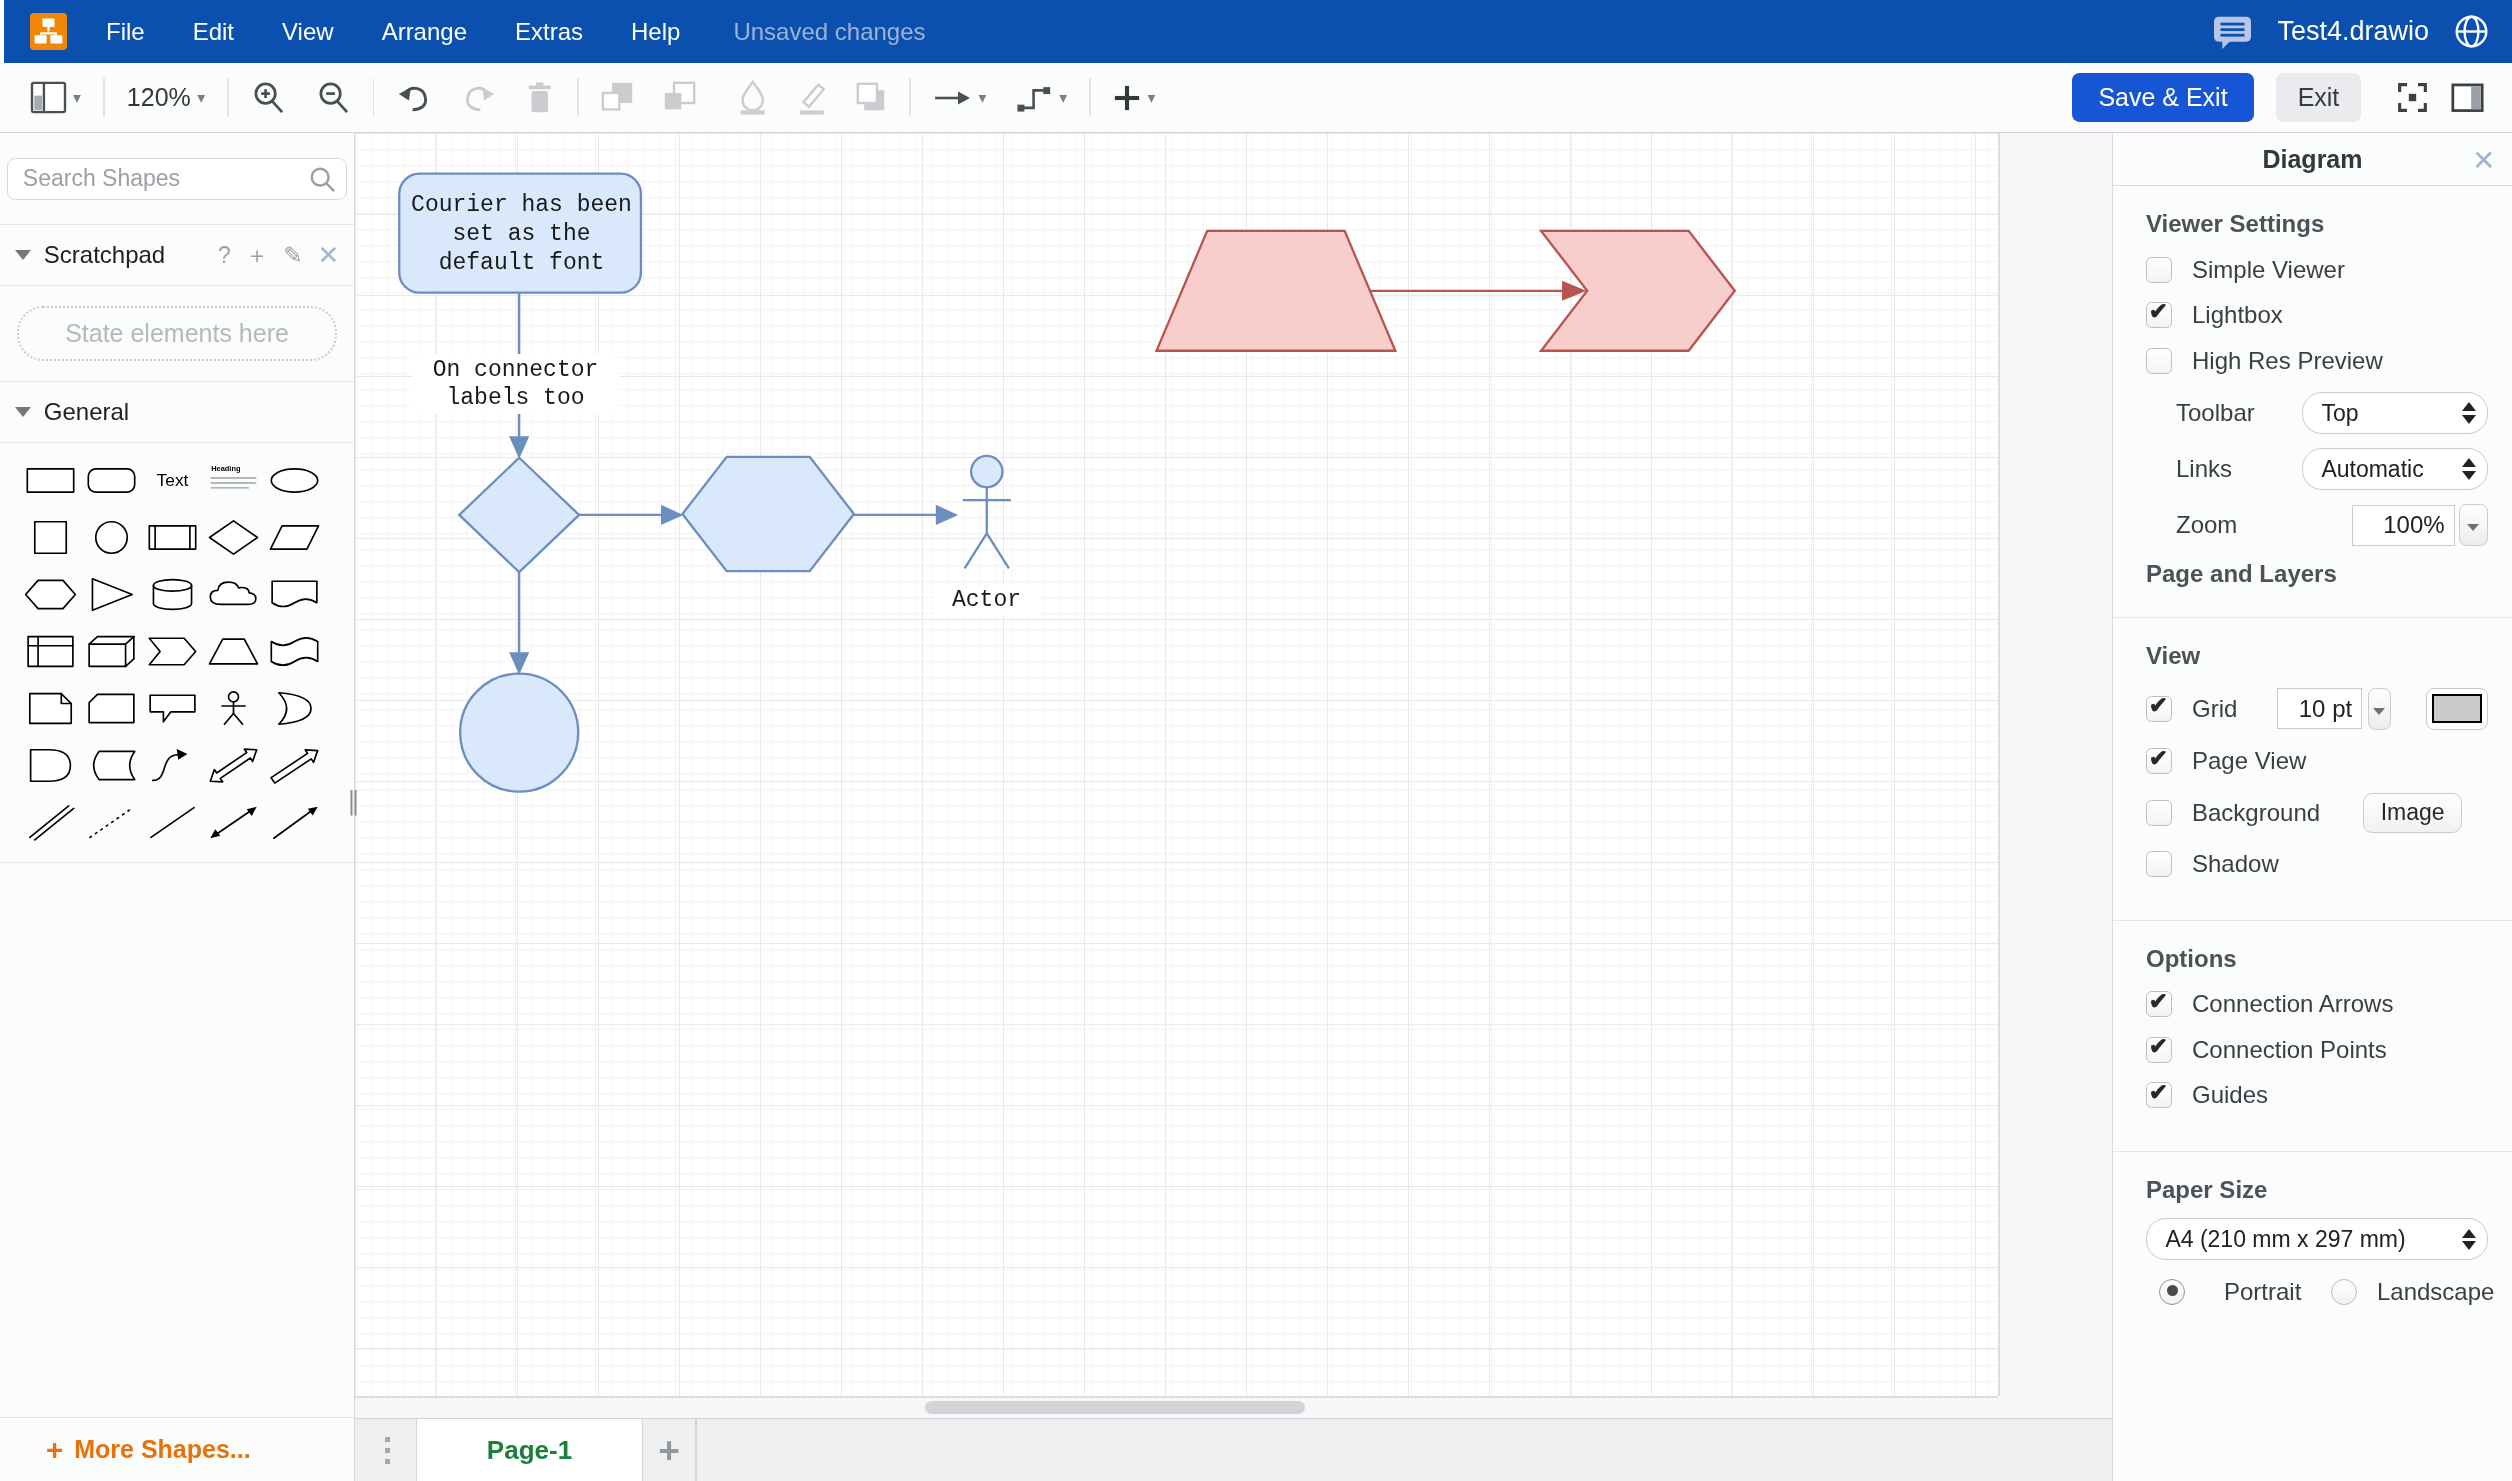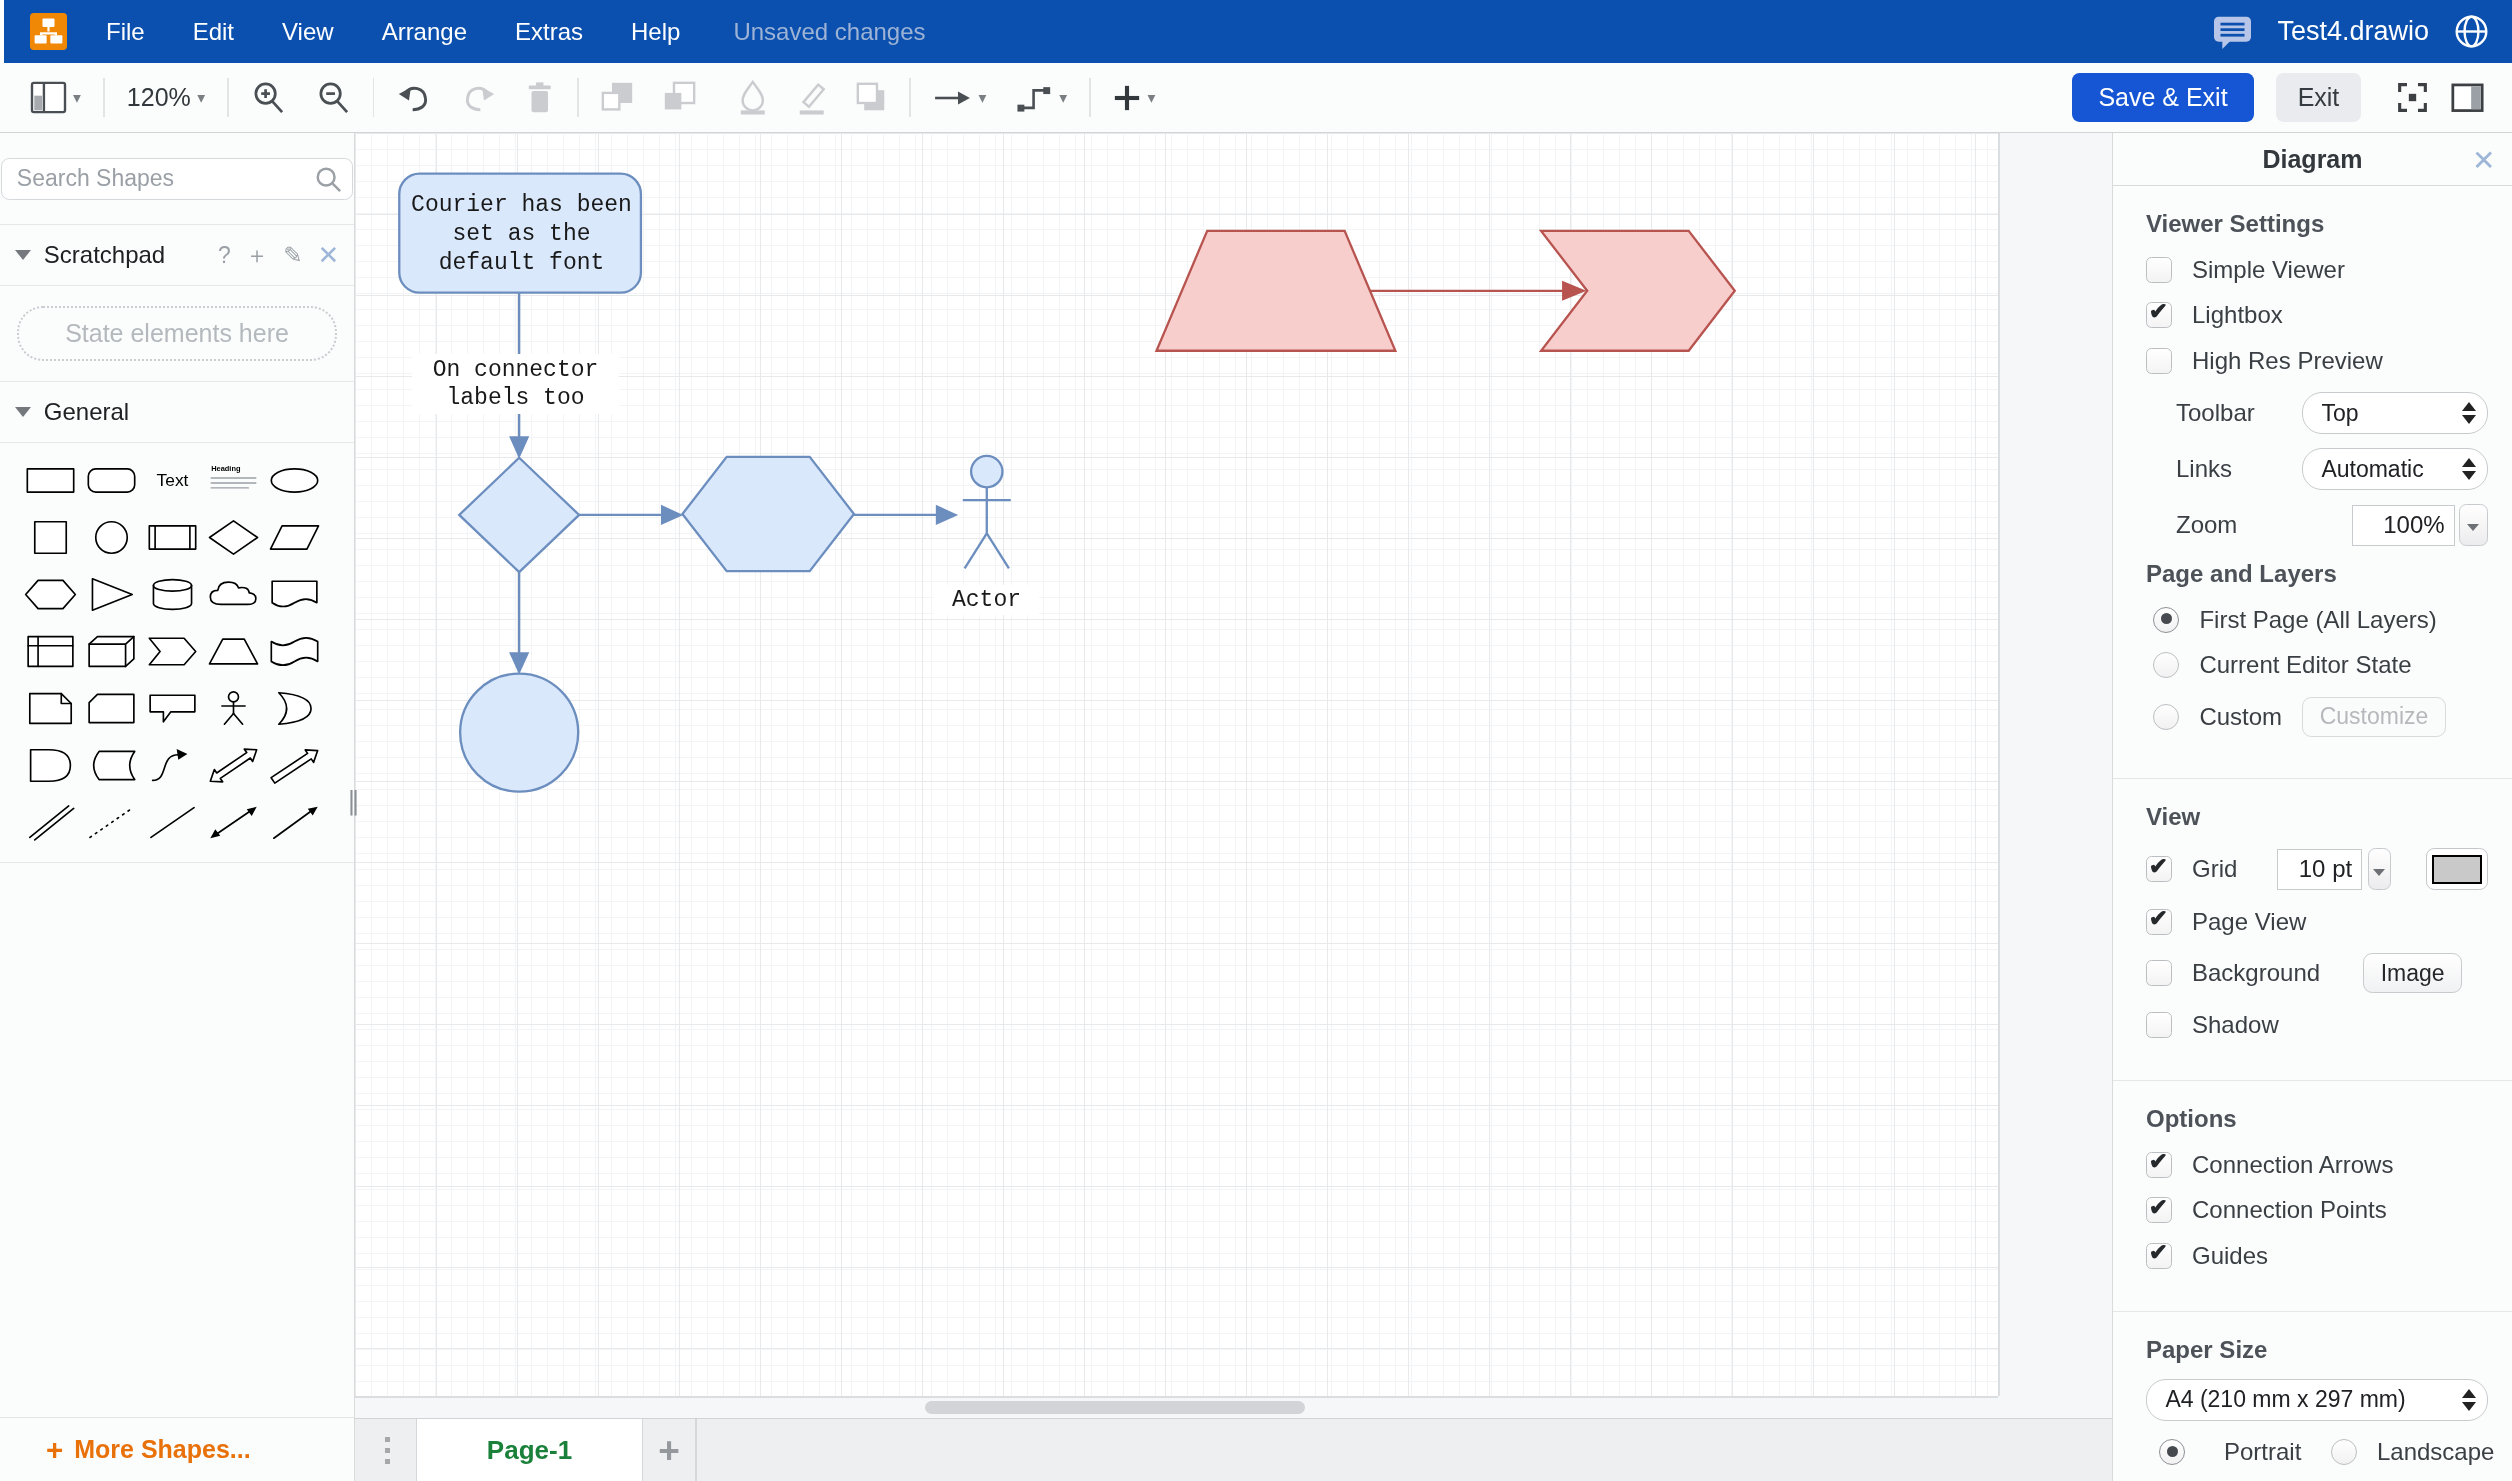--- a/index.html
+++ b/index.html
@@ -26,21 +26,21 @@
   .zoom-label { font-size:25px; color:#33383d; }
   .tb-right { margin-left:auto; display:flex; align-items:center; gap:22px; padding-right:3.7px; }
   .btn-primary { background:#1656d4; color:#fff; font-size:25px; border:none; border-radius:7.4px;
                  padding:10px 26px; font-family:inherit; }
   .btn-secondary { background:#e9ebee; color:#363b41; font-size:25px; border:none; border-radius:7.4px;
                    padding:10px 22px; font-family:inherit; }
 
   
   .sidebar { position:absolute; left:0; top:133px; width:355px; height:1348px; background:#fbfcfc;
              border-right:1.8px solid #d8dadc; }
-  .search-row { height:92px; border-bottom:1.8px solid #e6e8ea; display:flex; align-items:center; padding:0 1px; }
+  .search-row { height:92px; border-bottom:1.8px solid #e6e8ea; display:flex; align-items:center; padding:0 7px; }
   .search-box { position:relative; width:100%; }
   .search-box input { width:100%; height:42px; border:1.8px solid #d6d9dc; border-radius:8.3px; background:#fff;
                       font-size:23px; color:#3c4043; padding:0 44px 0 14.8px; font-family:inherit; outline:none; }
   .search-box input::placeholder { color:#9aa0a6; }
   .search-box .sicon { position:absolute; right:11px; top:7.4px; }
   .side-section-head { height:61px; display:flex; align-items:center; padding:0 14.8px;
                        border-bottom:1.8px solid #e6e8ea; font-size:24px; color:#202124; }
   .tri { width:0; height:0; margin-right:13px; }
   .tri.down { border-left:8.3px solid transparent; border-right:8.3px solid transparent; border-top:10px solid #75797e; }
   .tri.right { border-top:8.3px solid transparent; border-bottom:8.3px solid transparent; border-left:10px solid #9aa0a6; }
@@ -659,35 +659,20 @@
     <div class="ctl-row">
       <span>Zoom</span>
         <span class="spacer"></span>
       <input class="tinput" style="width: 103px;" value="100%">
       <span class="stepper">
           <i class="up"></i>
           <i class="dn"></i>
         </span>
     </div>
     <div class="rp-heading" style="margin-top:7.4px;">Page and Layers</div>
-    <div id="pl-radios">
-        <div class="prow indent">
-          <span class="rd selected"></span>
-          <span>First Page (All Layers)</span>
-        </div>
-        <div class="prow indent">
-          <span class="rd"></span>
-          <span>Current Editor State</span>
-        </div>
-        <div class="prow indent">
-          <span class="rd"></span>
-          <span>Custom</span>
-          <button class="mini-btn disabled">Customize</button>
-        </div>
-      </div>
   </div>
 
   <div class="pdivider"></div>
 
   <div class="rp-section">
     <div class="rp-heading">View</div>
     <div class="prow">
       <span class="cb checked"></span>
       <span>Grid</span>
       <span style="flex:1;"></span>

